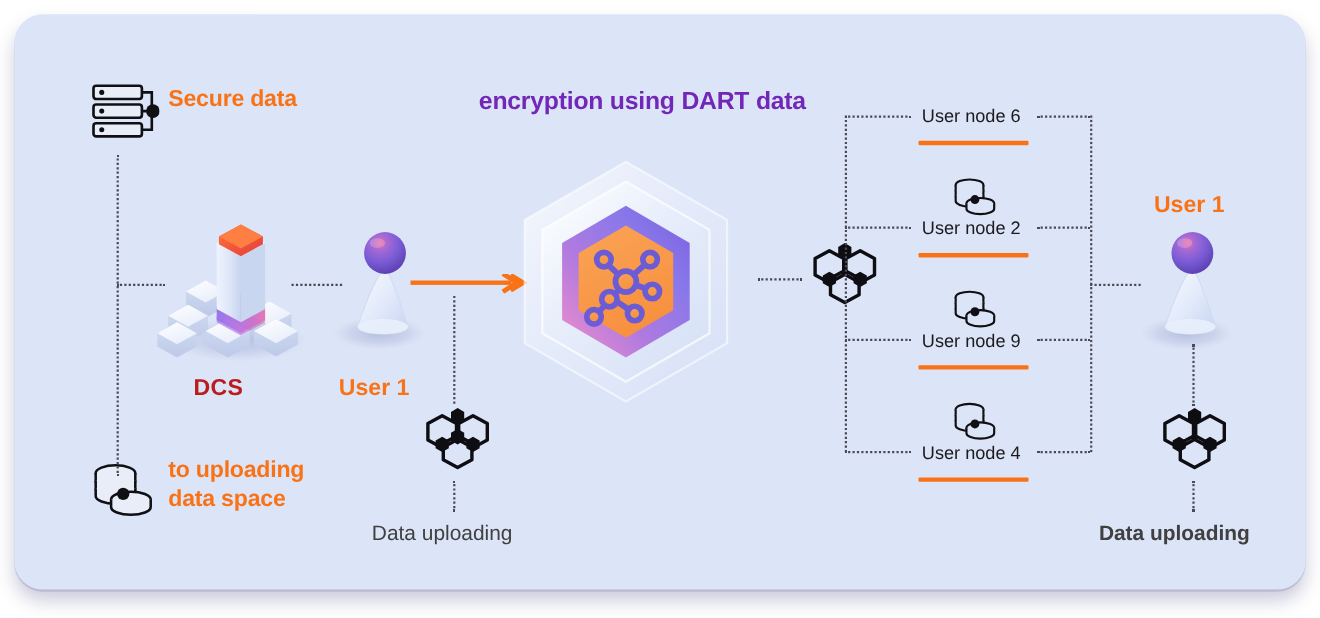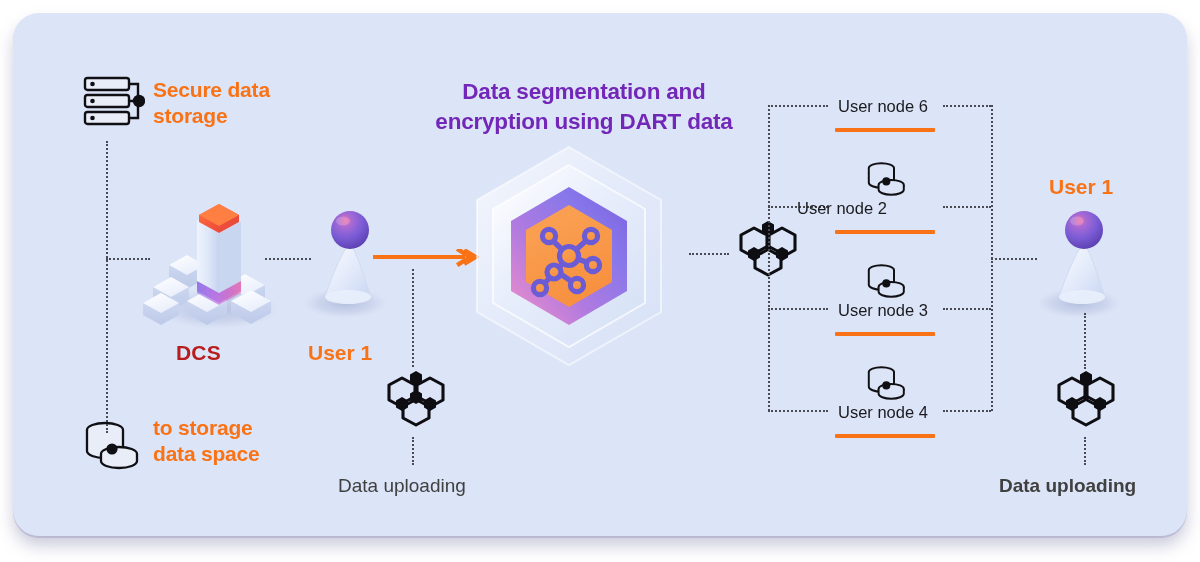--- a/index.html
+++ b/index.html
@@ -175,37 +175,36 @@
         <path d="M46 26 H52"></path>
       </g>
       <circle cx="9.5" cy="9" r="2.3" fill="#101014"></circle>
       <circle cx="9.5" cy="26" r="2.3" fill="#101014"></circle>
       <circle cx="9.5" cy="43" r="2.3" fill="#101014"></circle>
       <circle cx="56" cy="26" r="6.2" fill="#101014"></circle>
     </svg>
 
     <div class="abs label-orange" style="left:140px; top:64px; width:180px;">
       <div>Secure data</div>
-      <div>storage</div>
     </div>
 
     <svg class="icon" style="left:70px; top:408px;" width="60" height="52" viewBox="0 0 60 52">
       <g stroke="#101014" stroke-width="2.3" fill="#e8edf8">
         <ellipse cx="22" cy="9" rx="18" ry="7"></ellipse>
         <path d="M4 9 v7 a18 7 0 0 0 36 0 v-7" fill="#e8edf8"></path>
         <path d="M4 16 v7 a18 7 0 0 0 36 0 v-7" fill="#e8edf8"></path>
         <path d="M4 23 v7 a18 7 0 0 0 36 0 v-7" fill="#e8edf8"></path>
         <ellipse cx="36" cy="33" rx="18" ry="7" fill="#e8edf8"></ellipse>
         <path d="M18 33 v7 a18 7 0 0 0 36 0 v-7" fill="#e8edf8"></path>
       </g>
       <circle cx="29" cy="28" r="5.6" fill="#101014"></circle>
     </svg>
 
     <div class="abs label-orange" style="left:140px; top:402px; width:190px;">
-      <div>to storage</div>
+      <div>to uploading</div>
       <div>data space</div>
     </div>
 
     <div class="dot-v" style="left:93px; top:128px; height:292px;"></div>
     <div class="dot-h" style="left:93px; top:245px; width:44px;"></div>
 
     <div class="dcs-wrap" style="left:126px; top:178px; width:150px; height:140px;">
       <svg width="150" height="140" viewBox="0 0 150 140">
         <ellipse cx="78" cy="118" rx="62" ry="20" fill="url(#shadowGrad)"></ellipse>
 
@@ -293,21 +292,20 @@
       <polygon points="39,0 45,3.5 45,10.5 39,14 33,10.5 33,3.5" fill="#0d0d12"></polygon>
       <polygon points="25,26 31,29.5 31,36.5 25,40 19,36.5 19,29.5" fill="#0d0d12"></polygon>
       <polygon points="53,26 59,29.5 59,36.5 53,40 47,36.5 47,29.5" fill="#0d0d12"></polygon>
     </svg>
 
     <div class="dot-v" style="left:399px; top:424px; height:28px;"></div>
 
     <div class="abs upload-label" style="left:325px; top:462px;">Data uploading</div>
 
     <div class="abs label-purple-title" style="left:390px; top:64px; width:362px;">
-      <div>Data segmentation and</div>
       <div>encryption using DART data</div>
     </div>
 
     <div class="hexstack" style="left:444px; top:130px; width:224px; height:226px;">
       <svg width="224" height="226" viewBox="0 0 224 226">
 
         <polygon points="112,4 204,57 204,169 112,222 20,169 20,57" fill="url(#glassA)" stroke="#ffffff" stroke-opacity="0.55" stroke-width="2"></polygon>
 
         <polygon points="112,22 188,66 188,160 112,204 36,160 36,66" fill="url(#glassB)" stroke="#ffffff" stroke-opacity="0.7" stroke-width="2"></polygon>
 
@@ -361,35 +359,35 @@
       <g stroke="#101014" stroke-width="2.8" fill="#dce4f7">
         <ellipse cx="22" cy="9" rx="18" ry="7"></ellipse>
         <path d="M4 9 v7 a18 7 0 0 0 36 0 v-7"></path>
         <path d="M4 16 v7 a18 7 0 0 0 36 0 v-7"></path>
         <path d="M4 23 v7 a18 7 0 0 0 36 0 v-7"></path>
         <ellipse cx="36" cy="33" rx="18" ry="7"></ellipse>
         <path d="M18 33 v7 a18 7 0 0 0 36 0 v-7"></path>
       </g>
       <circle cx="29" cy="28" r="5.8" fill="#101014"></circle>
     </svg>
-    <div class="abs node-label" style="left:784px; top:186px;">User node 2</div>
+    <div class="abs node-label" style="left:825px; top:186px;">User node 2</div>
     <div class="bar-orange" style="left:822px; top:217px; width:100px;"></div>
 
     <svg class="icon" style="left:853px; top:250px;" width="42" height="38" viewBox="0 0 60 52">
       <g stroke="#101014" stroke-width="2.8" fill="#dce4f7">
         <ellipse cx="22" cy="9" rx="18" ry="7"></ellipse>
         <path d="M4 9 v7 a18 7 0 0 0 36 0 v-7"></path>
         <path d="M4 16 v7 a18 7 0 0 0 36 0 v-7"></path>
         <path d="M4 23 v7 a18 7 0 0 0 36 0 v-7"></path>
         <ellipse cx="36" cy="33" rx="18" ry="7"></ellipse>
         <path d="M18 33 v7 a18 7 0 0 0 36 0 v-7"></path>
       </g>
       <circle cx="29" cy="28" r="5.8" fill="#101014"></circle>
     </svg>
-    <div class="abs node-label" style="left:825px; top:288px;">User node 3</div>
+    <div class="abs node-label" style="left:825px; top:288px;">User node 9</div>
     <div class="bar-orange" style="left:822px; top:319px; width:100px;"></div>
 
     <svg class="icon" style="left:853px; top:352px;" width="42" height="38" viewBox="0 0 60 52">
       <g stroke="#101014" stroke-width="2.8" fill="#dce4f7">
         <ellipse cx="22" cy="9" rx="18" ry="7"></ellipse>
         <path d="M4 9 v7 a18 7 0 0 0 36 0 v-7"></path>
         <path d="M4 16 v7 a18 7 0 0 0 36 0 v-7"></path>
         <path d="M4 23 v7 a18 7 0 0 0 36 0 v-7"></path>
         <ellipse cx="36" cy="33" rx="18" ry="7"></ellipse>
         <path d="M18 33 v7 a18 7 0 0 0 36 0 v-7"></path>

